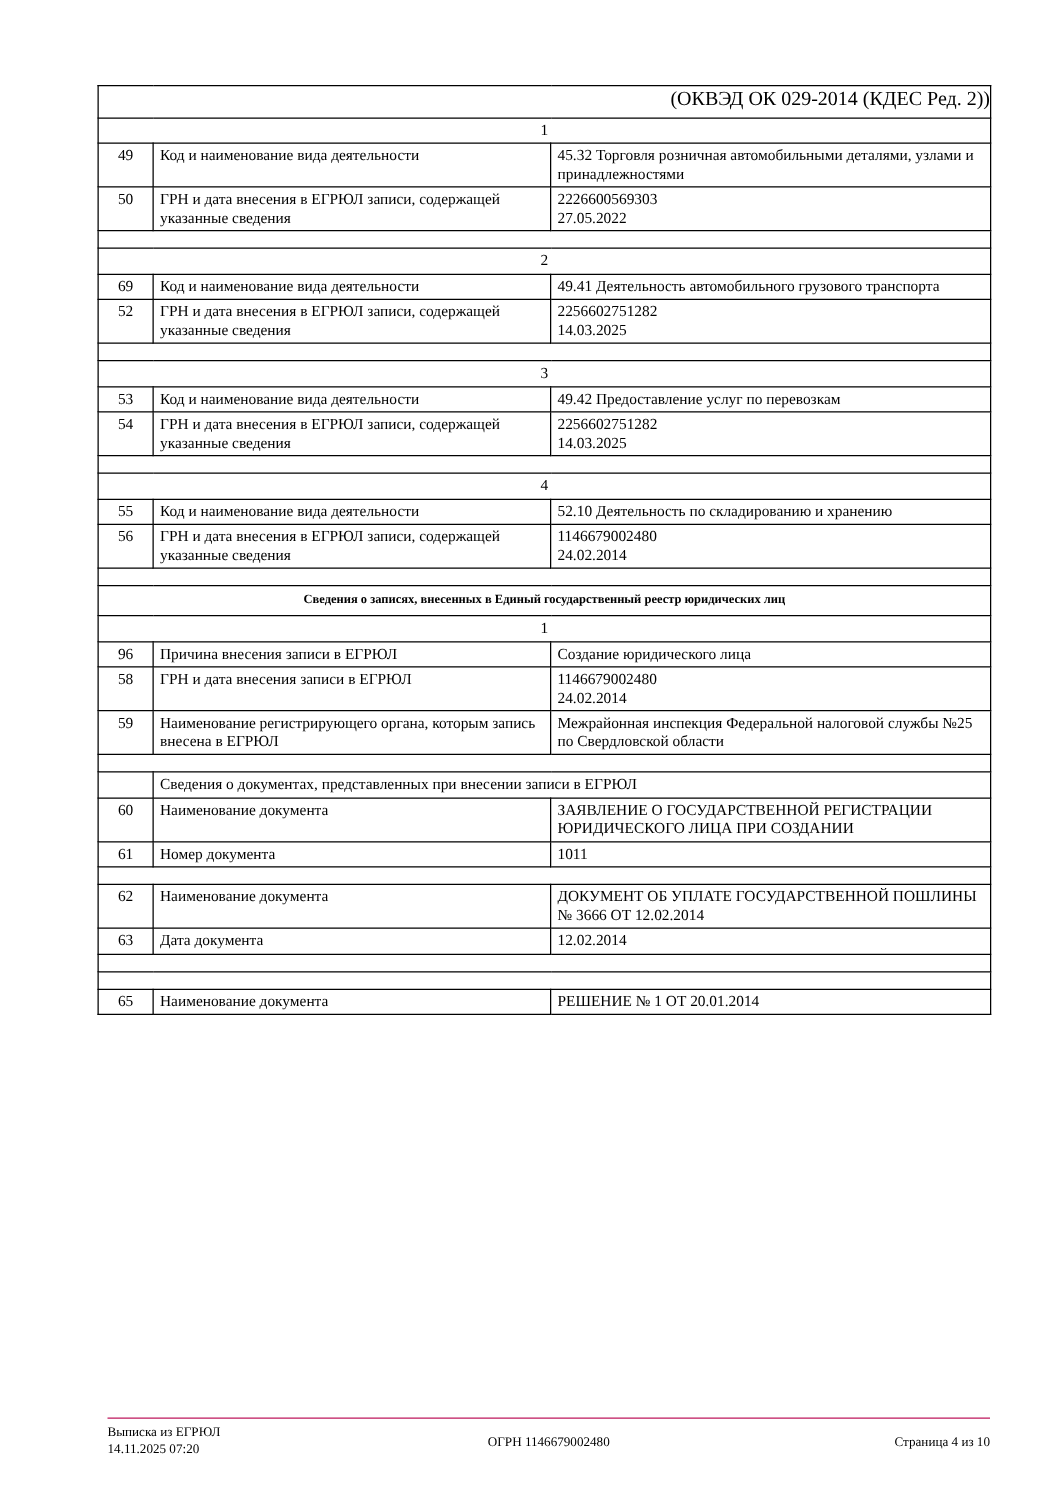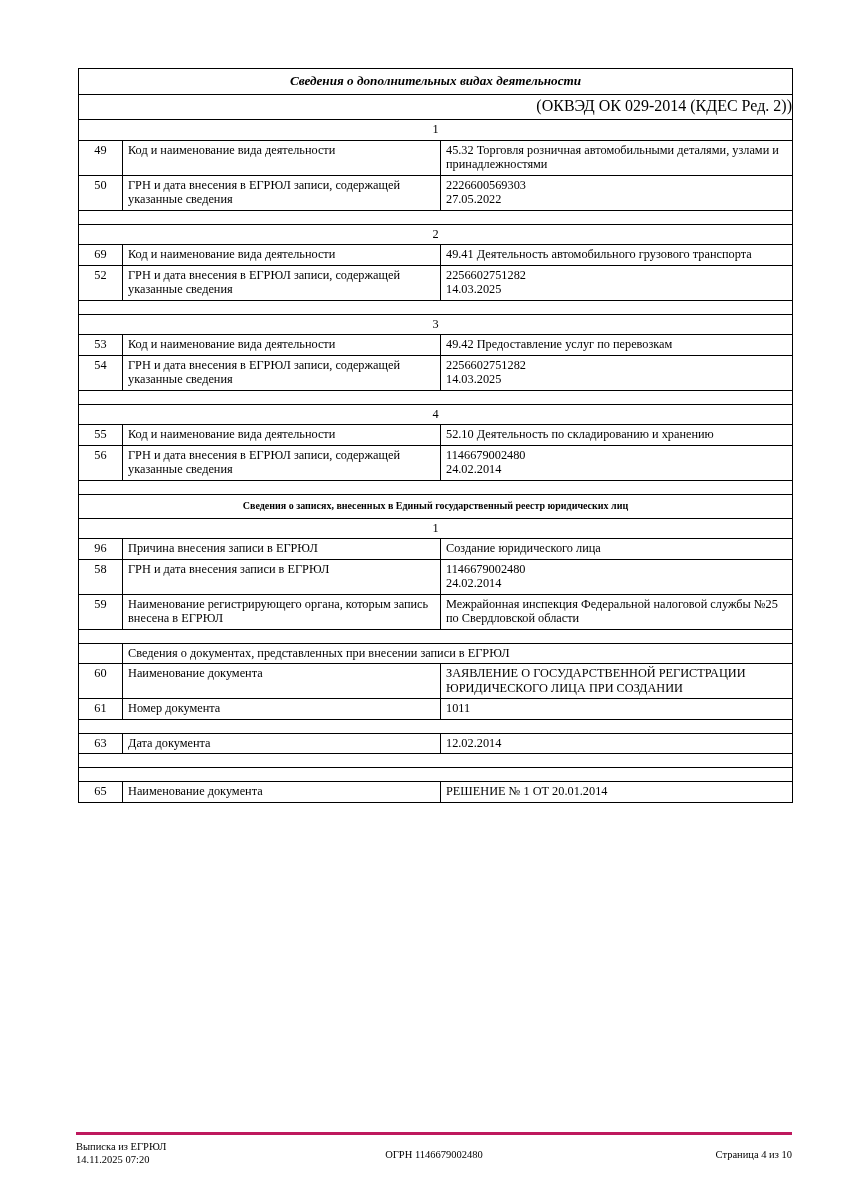--- a/index.html
+++ b/index.html
@@ -72,26 +72,26 @@
     height: 13px;
     padding: 0;
     border: 1px solid #000;
   }
   .subhead {
     text-align: left;
     margin-left: 28px;
   }
   .footer {
     position: absolute;
-    left: 76px;
+    left: 86px;
     right: 56px;
     bottom: 34px;
     font-size: 10.5px;
     font-family: "Liberation Serif", serif;
-    border-top: 3px solid #be185d;
+    border-top: 1px solid #be185d;
     padding-top: 5px;
   }
   .footer-row {
     display: flex;
     justify-content: space-between;
     align-items: flex-start;
   }
   .footer-left {
     text-align: left;
     line-height: 1.25;
@@ -117,23 +117,20 @@
 <div class="page">
 
   <table class="doc">
     <colgroup>
       <col style="width:44px">
       <col style="width:318px">
       <col style="width:352px">
     </colgroup>
 
     <tbody>
-        <tr class="section-head">
-      <td colspan="3">Сведения о дополнительных видах деятельности</td>
-    </tr>
     <tr class="section-sub">
       <td colspan="3">(ОКВЭД ОК 029-2014 (КДЕС Ред. 2))</td>
     </tr>
 
     <tr class="index">
       <td colspan="3">1</td>
     </tr>
     <tr>
       <td class="num">49</td>
       <td class="label">Код и наименование вида деятельности</td>
@@ -240,20 +237,25 @@
     </tr>
     <tr>
       <td class="num">61</td>
       <td class="label">Номер документа</td>
       <td class="value nowrap-pre">1011</td>
     </tr>
     <tr class="spacer">
       <td colspan="3"></td>
     </tr>
 
+    <tr>
+      <td class="num">62</td>
+      <td class="label">Наименование документа</td>
+      <td class="value nowrap-pre">ДОКУМЕНТ ОБ УПЛАТЕ ГОСУДАРСТВЕННОЙ ПОШЛИНЫ № 3666 ОТ 12.02.2014</td>
+    </tr>
     <tr>
       <td class="num">63</td>
       <td class="label">Дата документа</td>
       <td class="value nowrap-pre">12.02.2014</td>
     </tr>
     <tr class="spacer">
       <td colspan="3"></td>
     </tr>
 
     <tr class="spacer">

